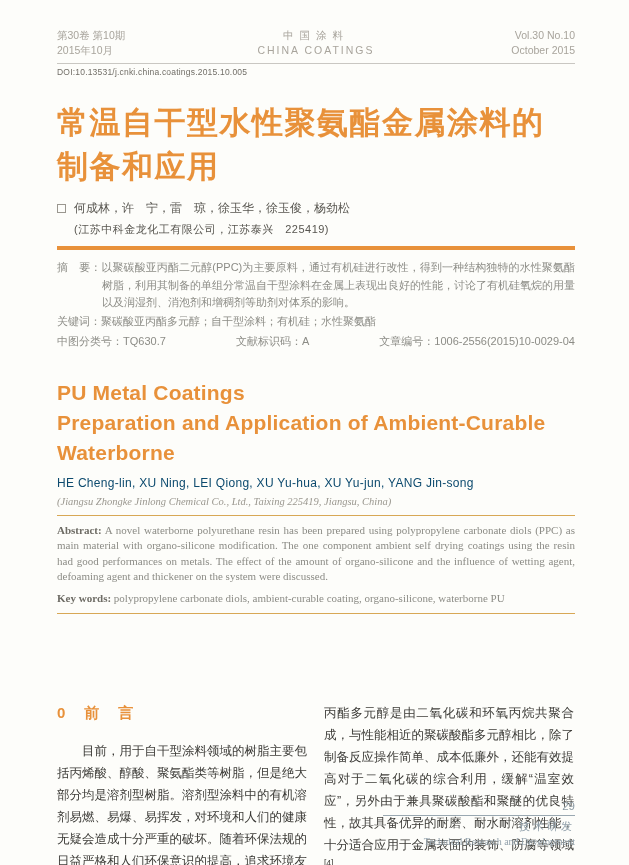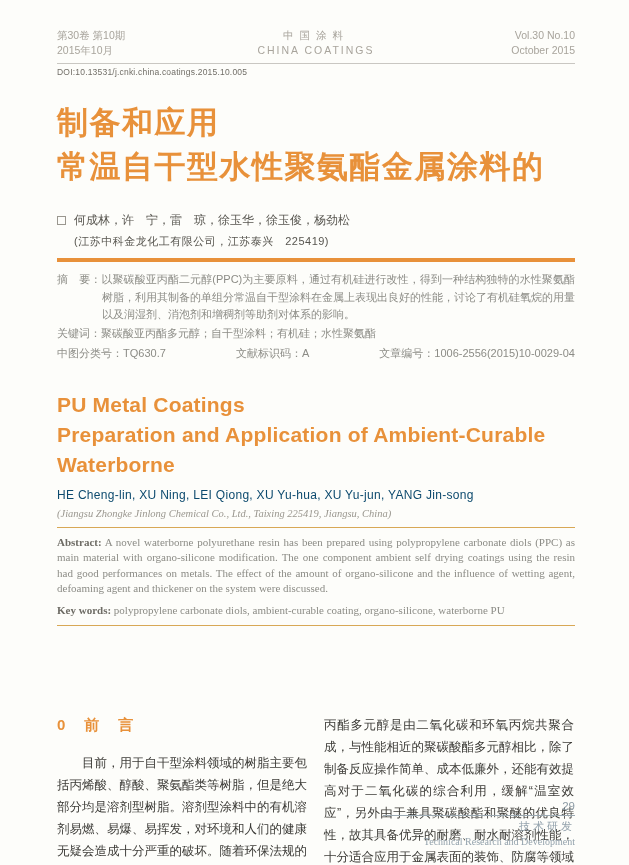--- a/index.html
+++ b/index.html
@@ -26,21 +26,21 @@
   
   .title-cn {
     margin-top: 24px;
     font-size: 31px;
     font-weight: bold;
     color: #e8913a;
     line-height: 44px;
     letter-spacing: 1.5px;
     font-family: "Liberation Sans", sans-serif;
   }
-  .authors-row { margin-top: 23px; font-size: 12px; color: #57554f; display: flex; align-items: center; }
+  .authors-row { margin-top: 11px; font-size: 12px; color: #57554f; display: flex; align-items: center; }
   .author-mark { display: inline-block; width: 9px; height: 9px; border: 1px solid #9a978f; margin-right: 8px; }
   .affiliation-cn { margin-top: 5px; font-size: 11px; color: #57554f; padding-left: 17px; letter-spacing: 0.5px; }
   .thick-rule { height: 4px; background: #e8913a; margin-top: 9px; border: none; }
   
   .abstract-cn { margin-top: 9px; font-size: 11px; line-height: 17.5px; color: #8c8c86; }
   .abstract-cn .hang { padding-left: 45px; text-indent: -45px; text-align: justify; }
   .kw-line { margin-top: 1px; }
   .clc-line { display: flex; justify-content: space-between; margin-top: 3px; }
   
   .title-en {
@@ -87,22 +87,22 @@
     </div>
     <div class="jh-right">
       <div>Vol.30 No.10</div>
       <div>October 2015</div>
     </div>
   </div>
   <hr class="header-rule">
   <div class="doi-line">DOI:10.13531/j.cnki.china.coatings.2015.10.005</div>
 
   <h1 class="title-cn">
+    <div>常温自干型水性聚氨酯金属涂料的</div>
     <div>制备和应用</div>
-    <div>常温自干型水性聚氨酯金属涂料的</div>
   </h1>
 
   <div class="authors-row">
     <span class="author-mark"></span>
     <span>何成林，许　宁，雷　琼，徐玉华，徐玉俊，杨劲松</span>
   </div>
   <div class="affiliation-cn">(江苏中科金龙化工有限公司，江苏泰兴　225419)</div>
 
   <hr class="thick-rule">
 

